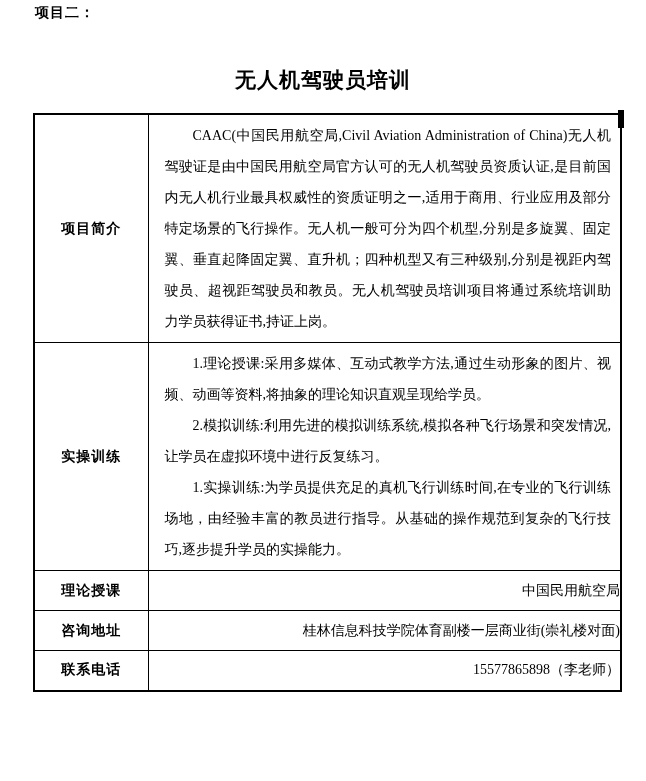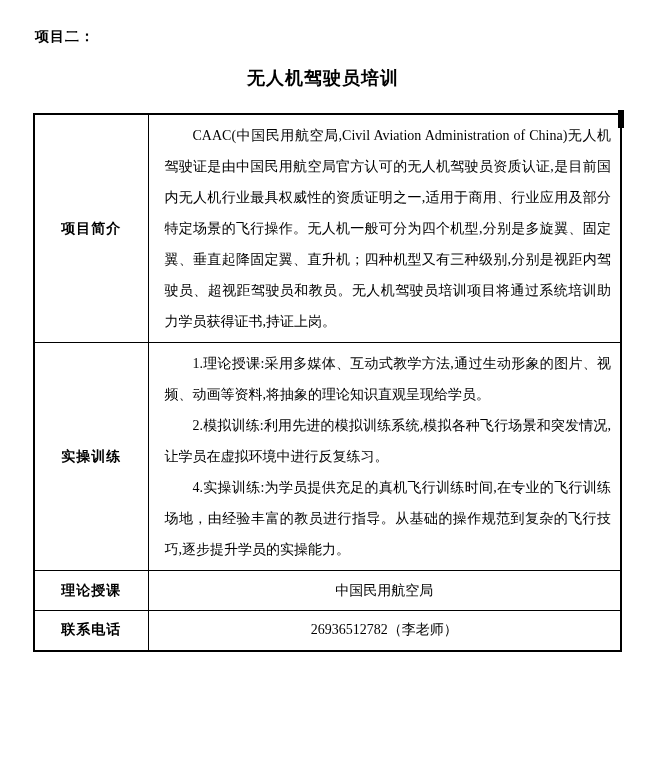--- a/index.html
+++ b/index.html
@@ -8,35 +8,35 @@
     width: 646px;
     height: 781px;
     position: relative;
     font-family: "Liberation Serif", "DejaVu Serif", serif;
     color: #000000;
     overflow: hidden;
   }
   .doc-label {
     position: absolute;
     left: 35px;
-    top: 28px;
+    top: 4px;
     font-family: "Liberation Sans", "DejaVu Sans", sans-serif;
     font-weight: bold;
     font-size: 14px;
     letter-spacing: 1px;
   }
   .doc-title {
     position: absolute;
     left: 0;
     top: 66px;
     width: 646px;
     text-align: center;
     font-family: "Liberation Sans", "DejaVu Sans", sans-serif;
     font-weight: bold;
-    font-size: 18px;
+    font-size: 21px;
     letter-spacing: 1px;
   }
   table.info-table {
     position: absolute;
     left: 33px;
     top: 113px;
     width: 589px;
     border-collapse: collapse;
     table-layout: fixed;
     border: 2px solid #000000;
@@ -56,21 +56,21 @@
   td.row-content {
     padding: 5px 9px 5px 16px;
   }
   td.row-content p {
     text-align: justify;
     text-indent: 2em;
     line-height: 31px;
     font-size: 14px;
   }
   td.row-content-center {
-    text-align: center;
+    text-align: right;
     font-size: 14px;
   }
   tr.row-tall-1 { height: 217px; }
   tr.row-tall-2 { height: 217px; }
   tr.row-short  { height: 40px; }
   .corner-mark {
     position: absolute;
     left: 618px;
     top: 110px;
     width: 6px;
@@ -91,27 +91,31 @@
       <td class="row-label">项目简介</td>
       <td class="row-content">
         <p>CAAC(中国民用航空局,Civil Aviation Administration of China)无人机驾驶证是由中国民用航空局官方认可的无人机驾驶员资质认证,是目前国内无人机行业最具权威性的资质证明之一,适用于商用、行业应用及部分特定场景的飞行操作。无人机一般可分为四个机型,分别是多旋翼、固定翼、垂直起降固定翼、直升机；四种机型又有三种级别,分别是视距内驾驶员、超视距驾驶员和教员。无人机驾驶员培训项目将通过系统培训助力学员获得证书,持证上岗。</p>
       </td>
     </tr>
     <tr class="row-tall-2">
       <td class="row-label">实操训练</td>
       <td class="row-content">
         <p>1.理论授课:采用多媒体、互动式教学方法,通过生动形象的图片、视频、动画等资料,将抽象的理论知识直观呈现给学员。</p>
         <p>2.模拟训练:利用先进的模拟训练系统,模拟各种飞行场景和突发情况,让学员在虚拟环境中进行反复练习。</p>
-        <p>4.实操训练:为学员提供充足的真机飞行训练时间,在专业的飞行训练场地，由经验丰富的教员进行指导。从基础的操作规范到复杂的飞行技巧,逐步提升学员的实操能力。</p>
+        <p>1.实操训练:为学员提供充足的真机飞行训练时间,在专业的飞行训练场地，由经验丰富的教员进行指导。从基础的操作规范到复杂的飞行技巧,逐步提升学员的实操能力。</p>
       </td>
     </tr>
     <tr class="row-short">
       <td class="row-label">理论授课</td>
       <td class="row-content-center">中国民用航空局</td>
     </tr>
     <tr class="row-short">
+      <td class="row-label">咨询地址</td>
+      <td class="row-content-center">桂林信息科技学院体育副楼一层商业街(崇礼楼对面)</td>
+    </tr>
+    <tr class="row-short">
       <td class="row-label">联系电话</td>
-      <td class="row-content-center">26936512782（李老师）</td>
+      <td class="row-content-center">15577865898（李老师）</td>
     </tr>
   </tbody>
 </table>
 
 <div class="corner-mark"></div>
 
 </body></html>

